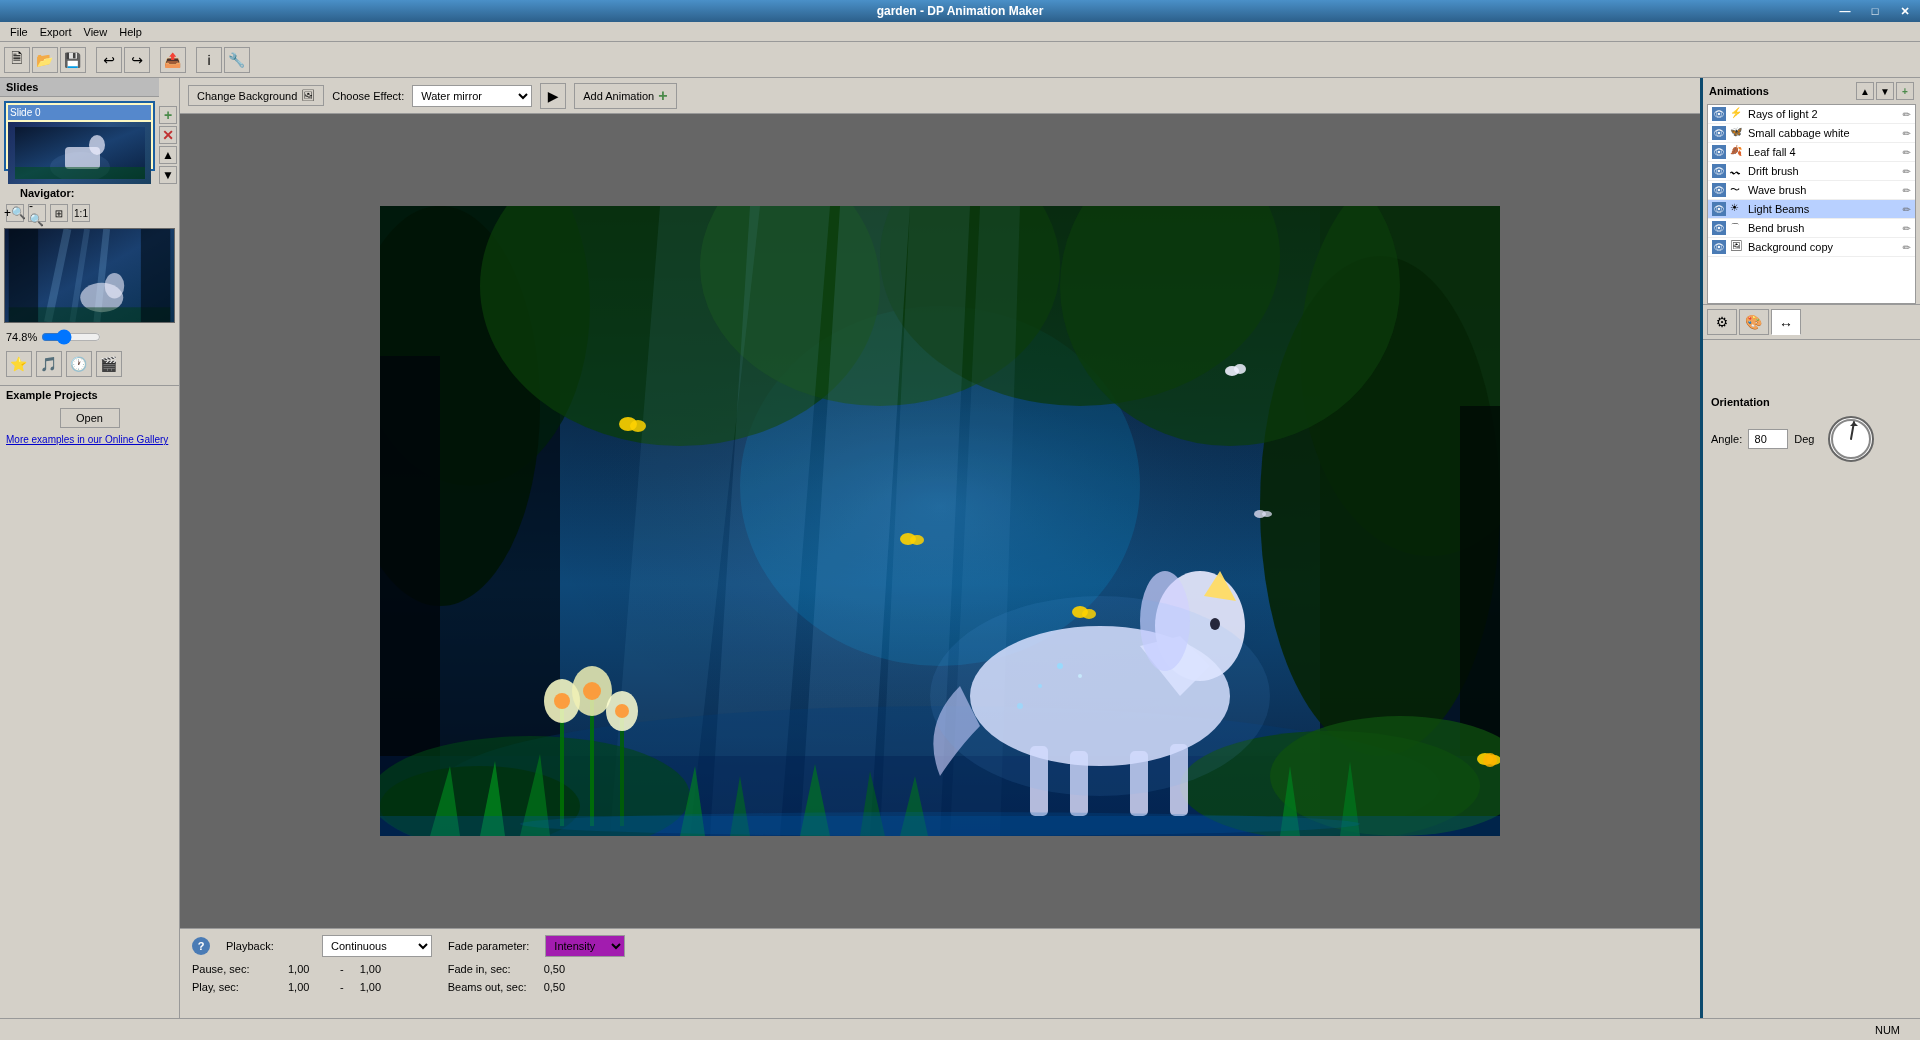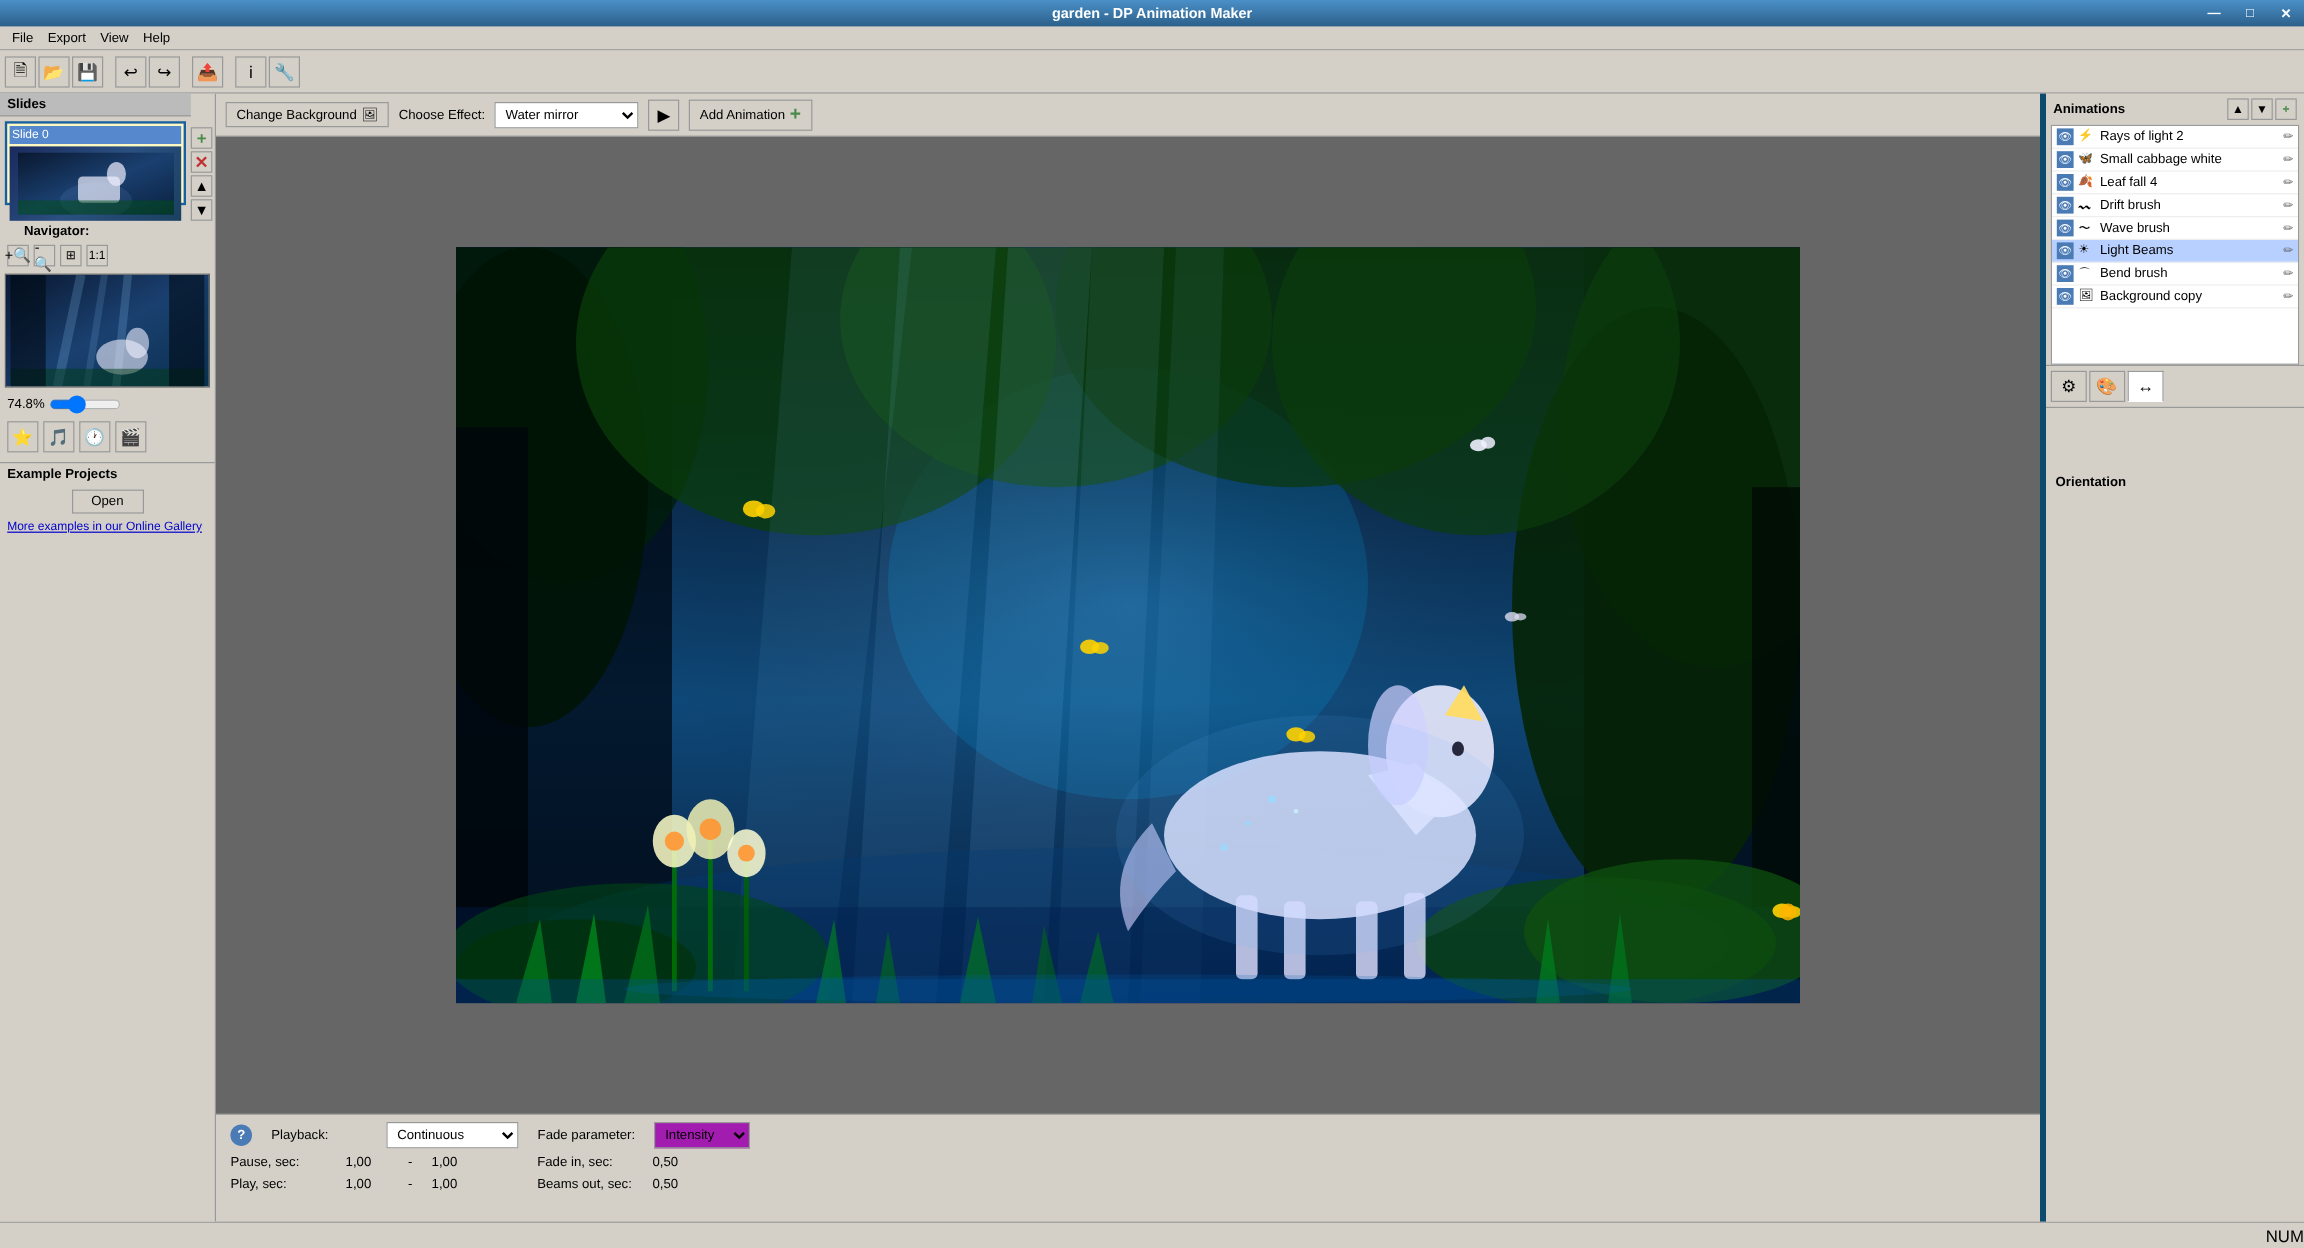--- a/index.html
+++ b/index.html
@@ -356,21 +356,21 @@
       justify-content: center;
       font-size: 11px;
       font-weight: bold;
       cursor: pointer;
     }
 
     
     #right-panel {
       width: 220px;
       background: #d4d0c8;
-      border-left: 5px solid #0c4a6e;
+      border-left: 3px solid #0c4a6e;
       display: flex;
       flex-direction: column;
     }
     #animations-header {
       padding: 4px 6px;
       font-weight: bold;
       font-size: 11px;
       display: flex;
       align-items: center;
       justify-content: space-between;
@@ -489,22 +489,22 @@
     }
 
     
     #statusbar {
       height: 22px;
       background: #d4d0c8;
       border-top: 1px solid #999;
       display: flex;
       align-items: center;
       justify-content: flex-end;
-      padding: 0 0;
-      font-size: 14px;
+      padding: 0 20px;
+      font-size: 11px;
     }
   </style>
 </head>
 <body>
 
 <div id="titlebar">
   <span>garden - DP Animation Maker</span>
   <div id="titlebar-controls">
     <div class="title-btn">—</div>
     <div class="title-btn">□</div>
@@ -885,19 +885,32 @@
     </div>
 
     <div id="right-tabs">
       <div class="right-tab">⚙</div>
       <div class="right-tab">🎨</div>
       <div class="right-tab active">↔</div>
     </div>
 
     <div id="orientation-section">
       <div id="orientation-title">Orientation</div>
+      <div id="angle-row">
+        <span id="angle-label">Angle:</span>
+        <input type="number" id="angle-input" value="80" style="">
+        <span id="deg-label">Deg</span>
+        <div id="angle-dial">
+          <svg width="42" height="42" viewBox="0 0 42 42">
+            <circle cx="21" cy="21" r="19" fill="white" stroke="#888" stroke-width="2"></circle>
+
+            <line x1="21" y1="21" x2="24" y2="4" stroke="#333" stroke-width="2" stroke-linecap="round"></line>
+            <polygon points="24,4 20,8 28,8" fill="#333"></polygon>
+          </svg>
+        </div>
+      </div>
     </div>
   </div>
 </div>
 
 <div id="statusbar">
   <span>NUM</span>
 </div>
 
 </body></html>

